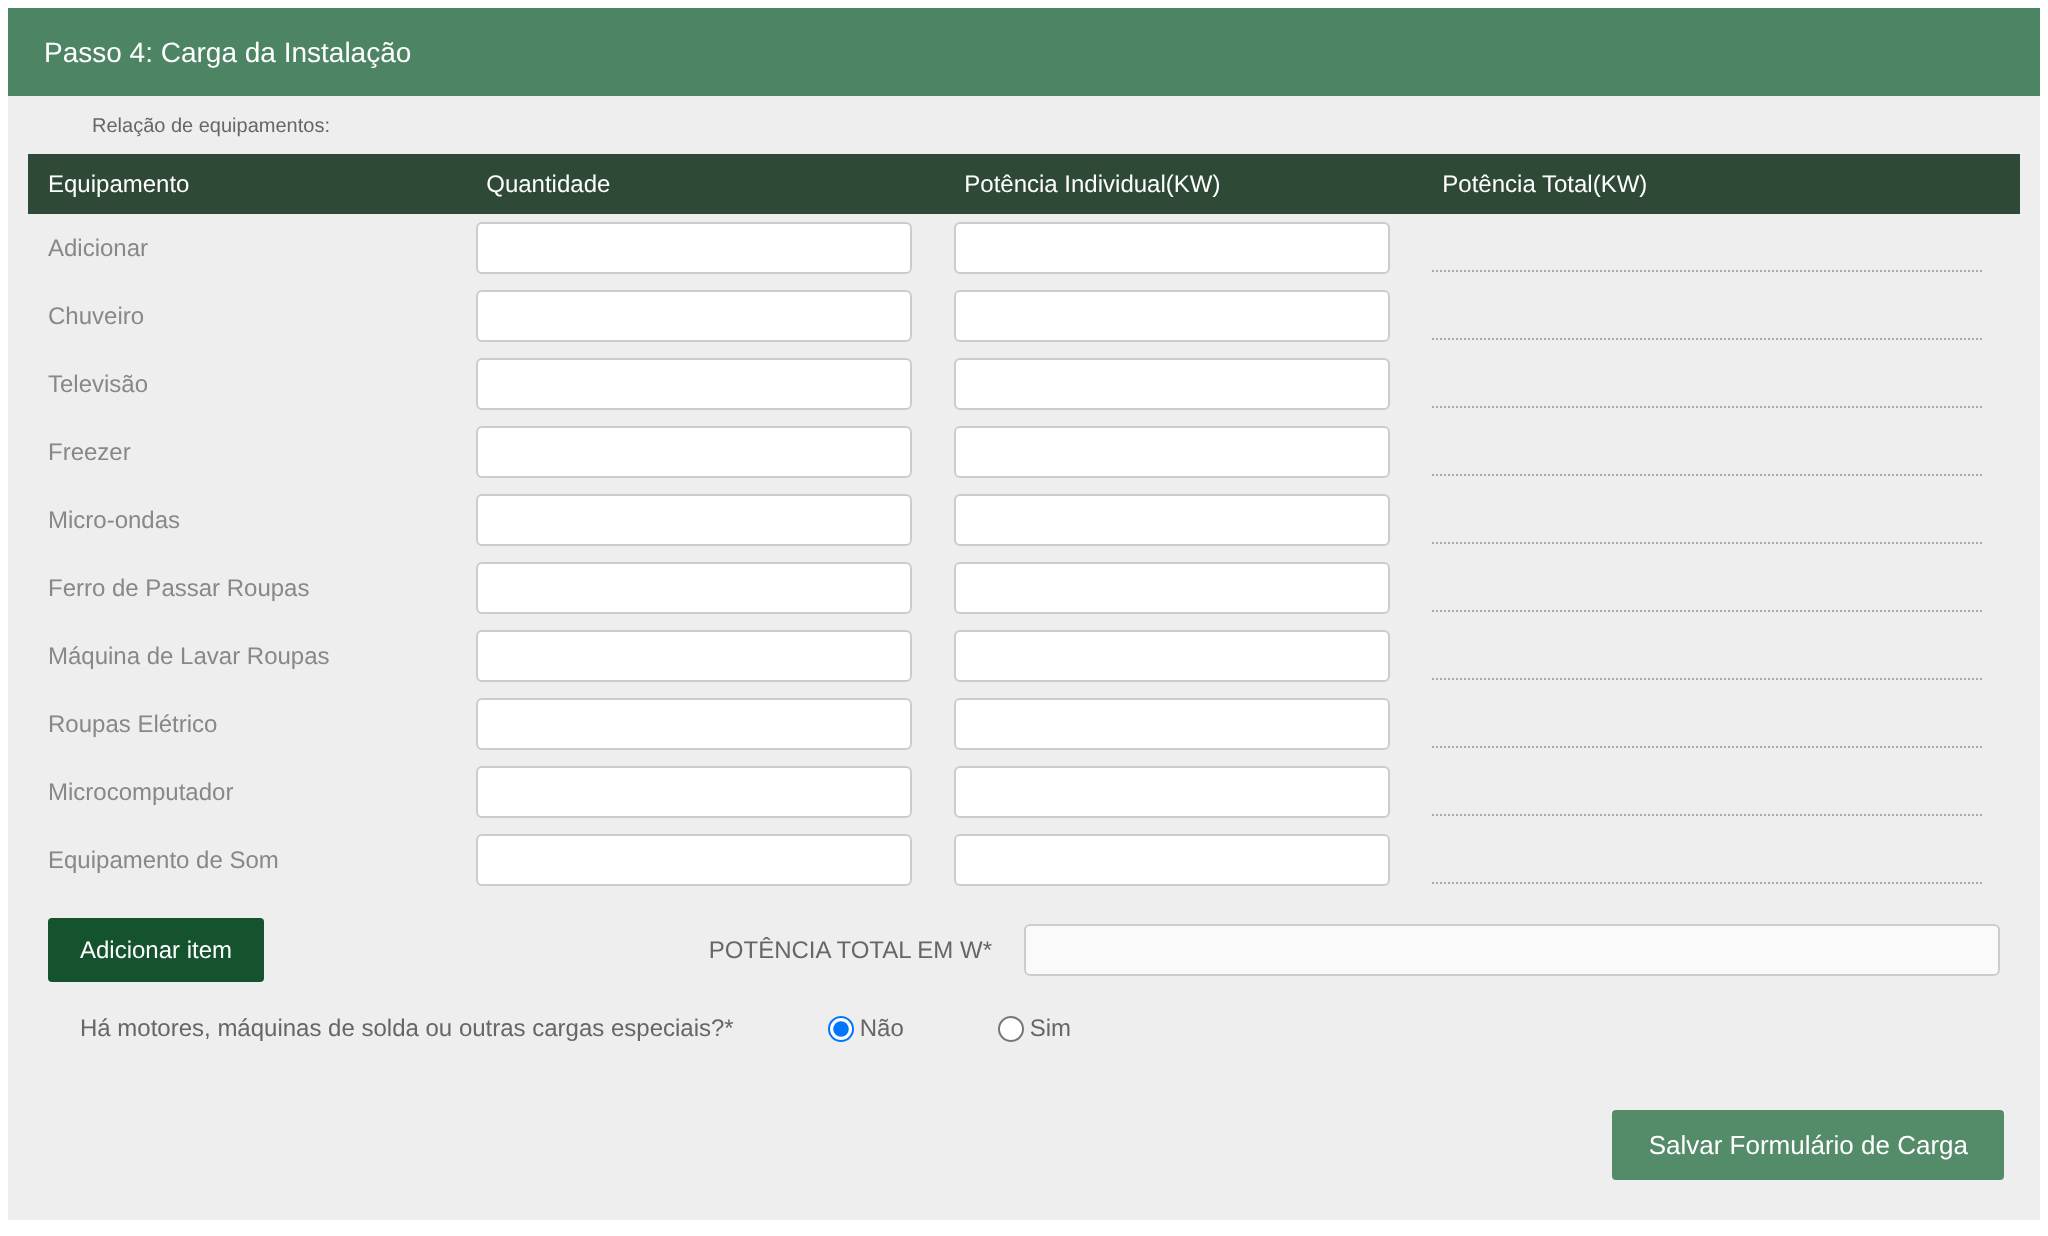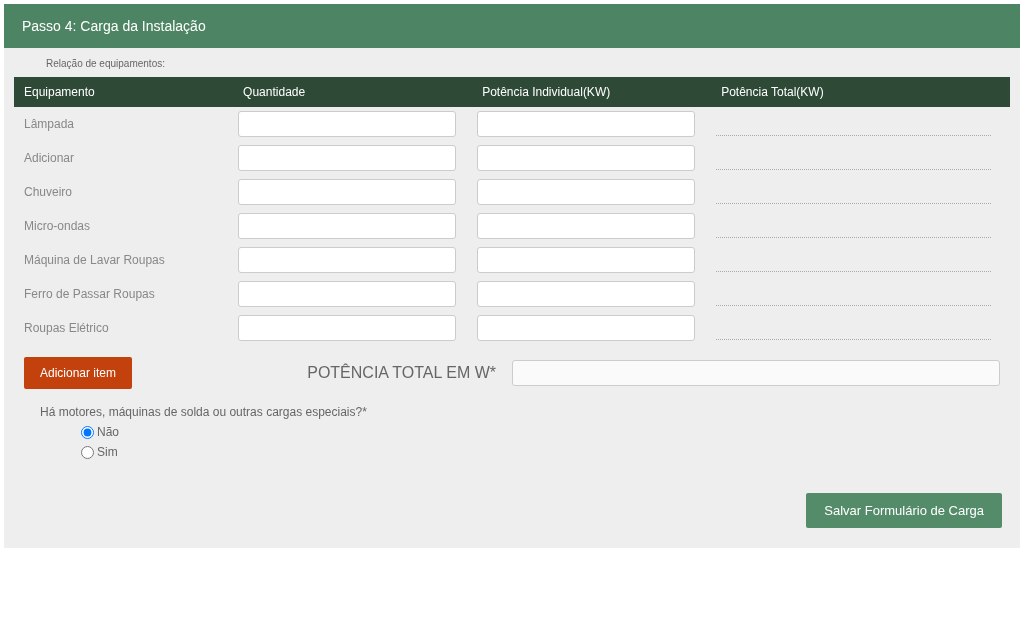--- a/index.html
+++ b/index.html
@@ -84,52 +84,51 @@
       height: 24px;
       width: 95%;
     }
     .actions-row {
       display: flex;
       align-items: center;
       padding: 12px 20px 8px 20px;
       gap: 10px;
     }
     .btn {
-      background: #c2410c;
+      background: #14532d;
       color: #fff;
       border: none;
       padding: 9px 16px;
       font-size: 12px;
       cursor: pointer;
       border-radius: 2px;
     }
     .total-label {
       margin-left: auto;
       color: #666;
-      font-size: 16px;
+      font-size: 12px;
       padding-right: 6px;
       text-align: right;
     }
     .total-input {
       flex: 0 0 50%;
       padding: 5px 6px;
       font-size: 12px;
       border: 1px solid #ccc;
       border-radius: 3px;
       background: #fafafa;
       color: #555;
     }
     .radio-row {
       padding: 8px 0 8px 36px;
       color: #666;
       font-size: 12px;
       display: flex;
-      align-items: flex-start;
+      align-items: flex-end;
       gap: 6px;
-      flex-direction: column;
     }
     .radio-row label {
       display: inline-flex;
       align-items: center;
       gap: 3px;
       cursor: pointer;
       padding-left: 41px;
     }
     .save-row {
       display: flex;
@@ -162,69 +161,93 @@
       <thead>
         <tr>
           <th>Equipamento</th>
           <th>Quantidade</th>
           <th>Potência Individual(KW)</th>
           <th>Potência Total(KW)</th>
         </tr>
       </thead>
       <tbody id="equip-body">
           <tr>
-            <td>Lâmpada</td>
-            <td><input type="text" class="txt-input" style=""></td>
-            <td><input type="text" class="txt-input" style=""></td>
-            <td>
-              <div class="readonly-cell"></div>
-            </td>
-          </tr>
-          <tr>
             <td>Adicionar</td>
             <td><input type="text" class="txt-input" style=""></td>
             <td><input type="text" class="txt-input" style=""></td>
             <td>
               <div class="readonly-cell"></div>
             </td>
           </tr>
           <tr>
             <td>Chuveiro</td>
             <td><input type="text" class="txt-input" style=""></td>
             <td><input type="text" class="txt-input" style=""></td>
             <td>
               <div class="readonly-cell"></div>
             </td>
           </tr>
           <tr>
+            <td>Televisão</td>
+            <td><input type="text" class="txt-input" style=""></td>
+            <td><input type="text" class="txt-input" style=""></td>
+            <td>
+              <div class="readonly-cell"></div>
+            </td>
+          </tr>
+          <tr>
+            <td>Freezer</td>
+            <td><input type="text" class="txt-input" style=""></td>
+            <td><input type="text" class="txt-input" style=""></td>
+            <td>
+              <div class="readonly-cell"></div>
+            </td>
+          </tr>
+          <tr>
             <td>Micro-ondas</td>
             <td><input type="text" class="txt-input" style=""></td>
             <td><input type="text" class="txt-input" style=""></td>
             <td>
               <div class="readonly-cell"></div>
             </td>
           </tr>
           <tr>
+            <td>Ferro de Passar Roupas</td>
+            <td><input type="text" class="txt-input" style=""></td>
+            <td><input type="text" class="txt-input" style=""></td>
+            <td>
+              <div class="readonly-cell"></div>
+            </td>
+          </tr>
+          <tr>
             <td>Máquina de Lavar Roupas</td>
             <td><input type="text" class="txt-input" style=""></td>
             <td><input type="text" class="txt-input" style=""></td>
             <td>
               <div class="readonly-cell"></div>
             </td>
           </tr>
           <tr>
-            <td>Ferro de Passar Roupas</td>
-            <td><input type="text" class="txt-input" style=""></td>
-            <td><input type="text" class="txt-input" style=""></td>
-            <td>
-              <div class="readonly-cell"></div>
-            </td>
-          </tr>
-          <tr>
             <td>Roupas Elétrico</td>
+            <td><input type="text" class="txt-input" style=""></td>
+            <td><input type="text" class="txt-input" style=""></td>
+            <td>
+              <div class="readonly-cell"></div>
+            </td>
+          </tr>
+          <tr>
+            <td>Microcomputador</td>
+            <td><input type="text" class="txt-input" style=""></td>
+            <td><input type="text" class="txt-input" style=""></td>
+            <td>
+              <div class="readonly-cell"></div>
+            </td>
+          </tr>
+          <tr>
+            <td>Equipamento de Som</td>
             <td><input type="text" class="txt-input" style=""></td>
             <td><input type="text" class="txt-input" style=""></td>
             <td>
               <div class="readonly-cell"></div>
             </td>
           </tr>
         </tbody>
     </table>
   </div>
 

